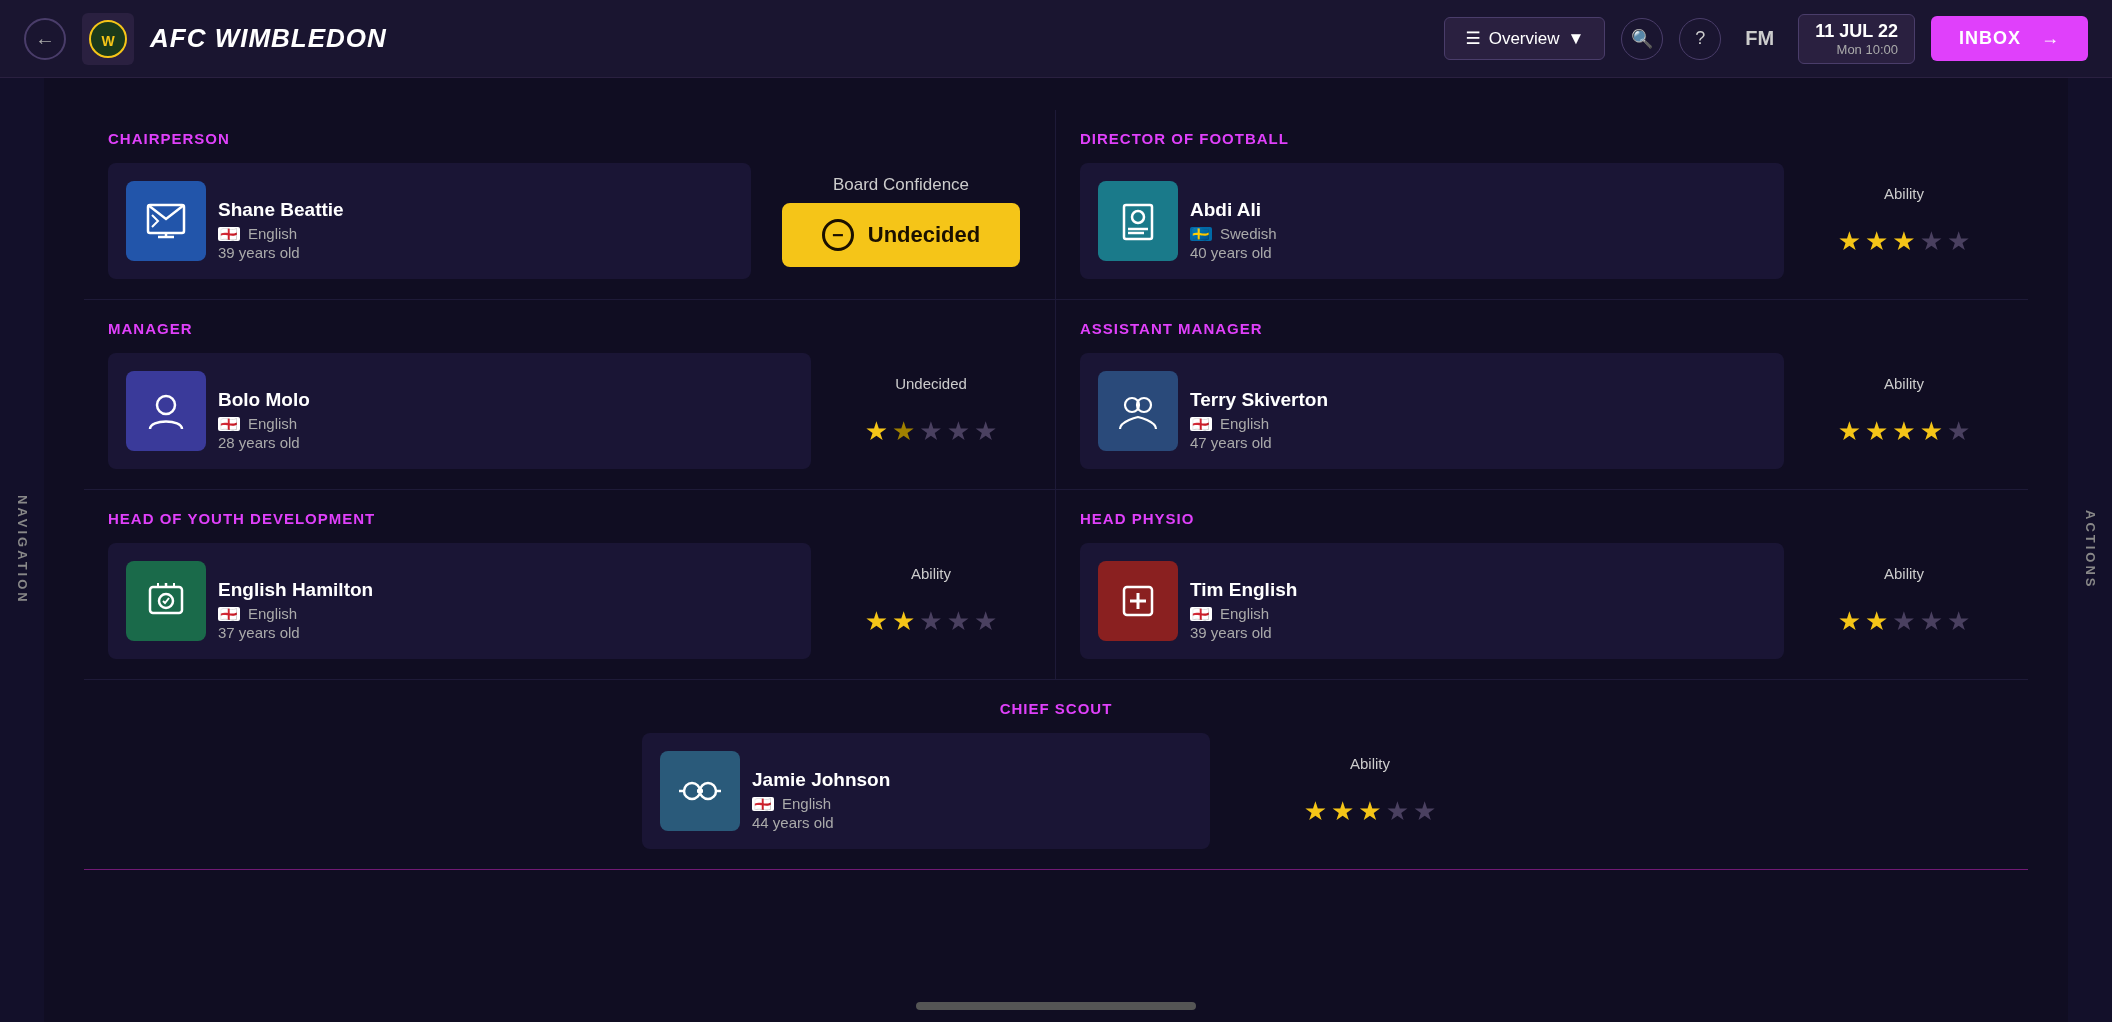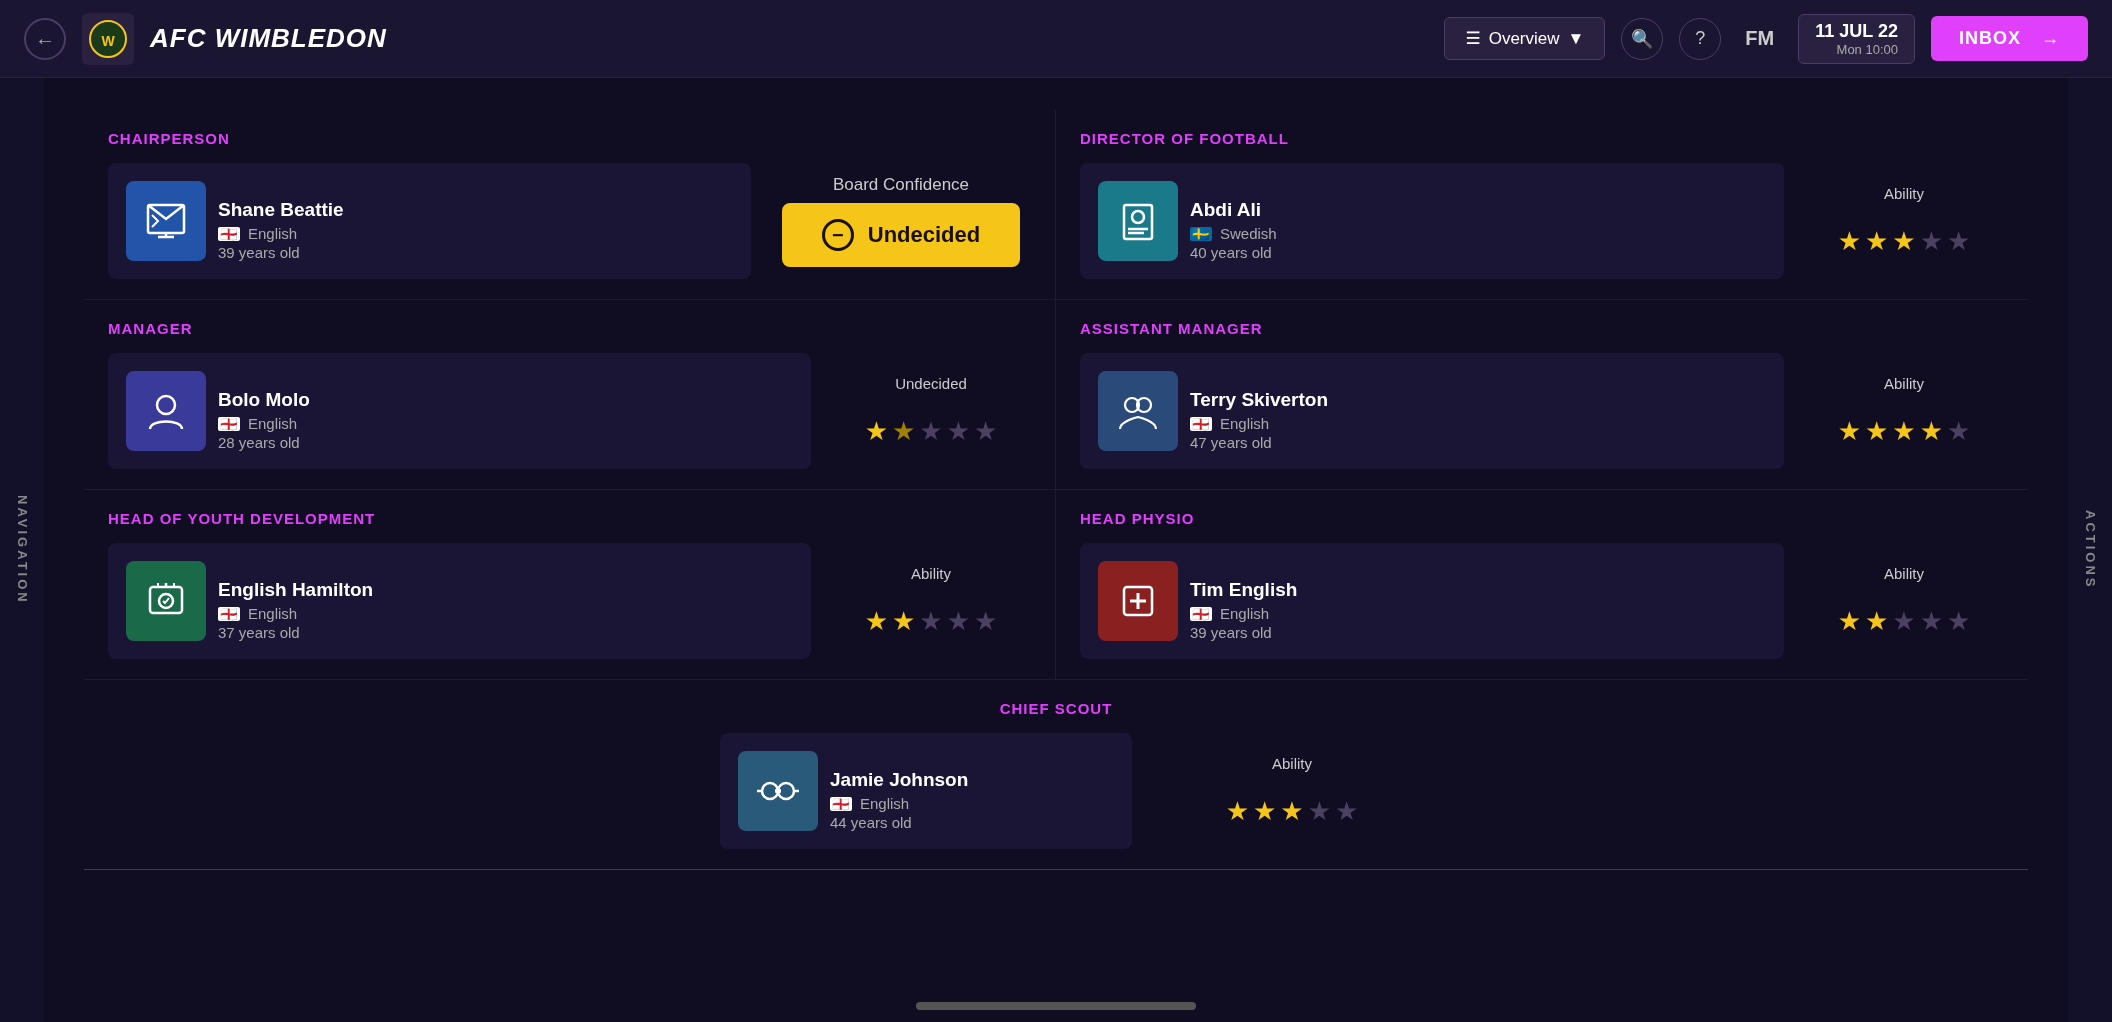--- a/index.html
+++ b/index.html
@@ -537,21 +537,21 @@
               <span class="star star-empty">★</span>
               <span class="star star-empty">★</span>
             </div>
           </div>
         </div>
       </div>
 
       <div class="staff-section-full">
         <div class="section-title" style="text-align:center;">CHIEF SCOUT</div>
         <div class="chief-scout-inner">
-          <div class="staff-card" style="width:412px;">
+          <div class="staff-card" style="width:568px;">
             <div class="staff-avatar avatar-scout">
               <svg width="44" height="44" viewBox="0 0 44 44" fill="none">
                 <circle cx="14" cy="22" r="8" stroke="white" stroke-width="2.5"></circle>
                 <circle cx="30" cy="22" r="8" stroke="white" stroke-width="2.5"></circle>
                 <line x1="22" y1="22" x2="22" y2="22" stroke="white" stroke-width="2"></line>
                 <line x1="6" y1="22" x2="1" y2="22" stroke="white" stroke-width="2.5"></line>
                 <line x1="43" y1="22" x2="38" y2="22" stroke="white" stroke-width="2.5"></line>
                 <rect x="19" y="20" width="6" height="4" rx="1" fill="white"></rect>
               </svg>
             </div>

